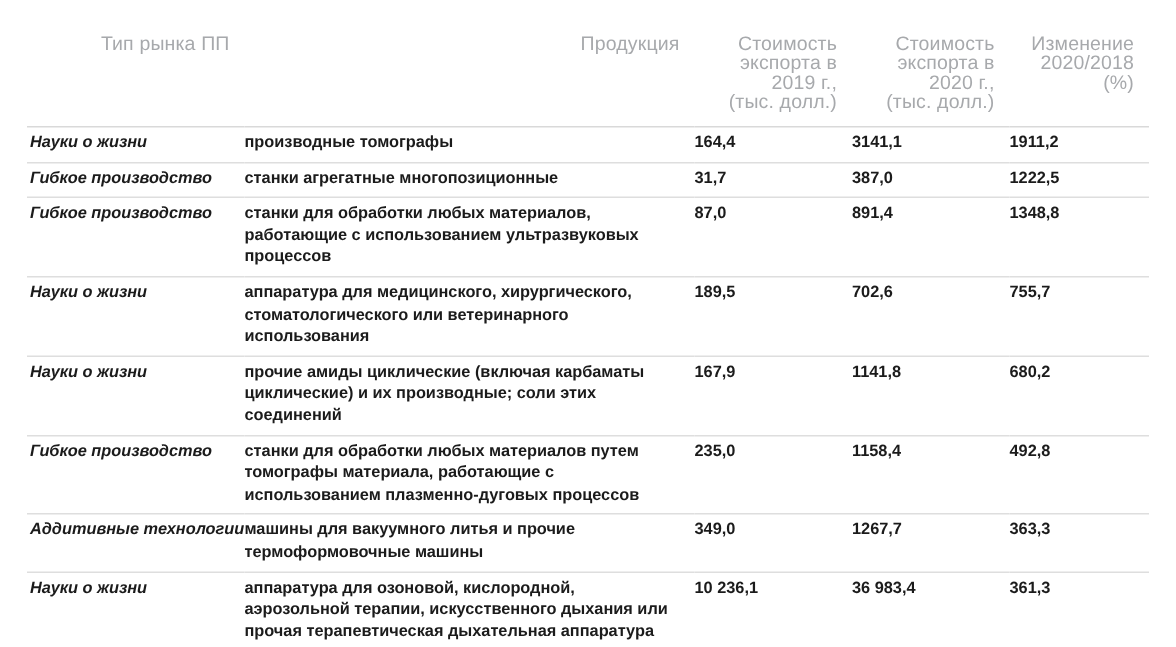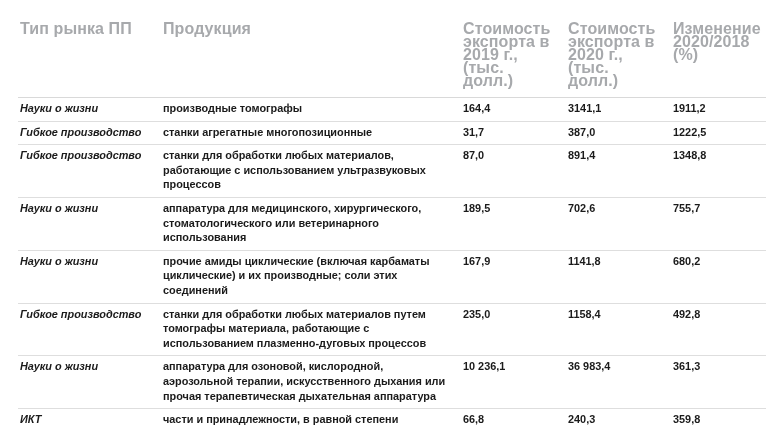--- a/index.html
+++ b/index.html
@@ -35,24 +35,24 @@
 
   
   col.c-market  { width: 145px; }
   col.c-product { width: 300px; }
   col.c-y2019   { width: 105px; }
   col.c-y2020   { width: 105px; }
   col.c-change  { width: 93px; }
 
   
   thead th {
-    text-align: left;
+    text-align: right;
     vertical-align: top;
-    font-weight: 700;
-    font-size: 16px;
+    font-weight: 400;
+    font-size: 13px;
     line-height: 13px;
     color: #a7a9ac;
     padding: 0 10px 10px 0;
     letter-spacing: 0.1px;
     white-space: pre-line;
   }
   thead th.first { padding-left: 2px; }
 
   thead tr { border-bottom: 1px solid #d9d9d9; }
 
@@ -137,20 +137,27 @@
           <td class="num">680,2</td>
         </tr>
         <tr>
           <td class="market">Гибкое производство</td>
           <td class="product">станки для обработки любых материалов путем томографы материала, работающие с использованием плазменно-дуговых процессов</td>
           <td class="num">235,0</td>
           <td class="num">1158,4</td>
           <td class="num">492,8</td>
         </tr>
         <tr>
+          <td class="market">Аддитивные технологии</td>
+          <td class="product">машины для вакуумного литья и прочие термоформовочные машины</td>
+          <td class="num">349,0</td>
+          <td class="num">1267,7</td>
+          <td class="num">363,3</td>
+        </tr>
+        <tr>
           <td class="market">Науки о жизни</td>
           <td class="product">аппаратура для озоновой, кислородной, аэрозольной терапии, искусственного дыхания или прочая терапевтическая дыхательная аппаратура</td>
           <td class="num">10 236,1</td>
           <td class="num">36 983,4</td>
           <td class="num">361,3</td>
         </tr>
         <tr>
           <td class="market">ИКТ</td>
           <td class="product">части и принадлежности, в равной степени предназначенные для машин, входящих в две или более товарные позиции 8469—8472</td>
           <td class="num">66,8</td>

